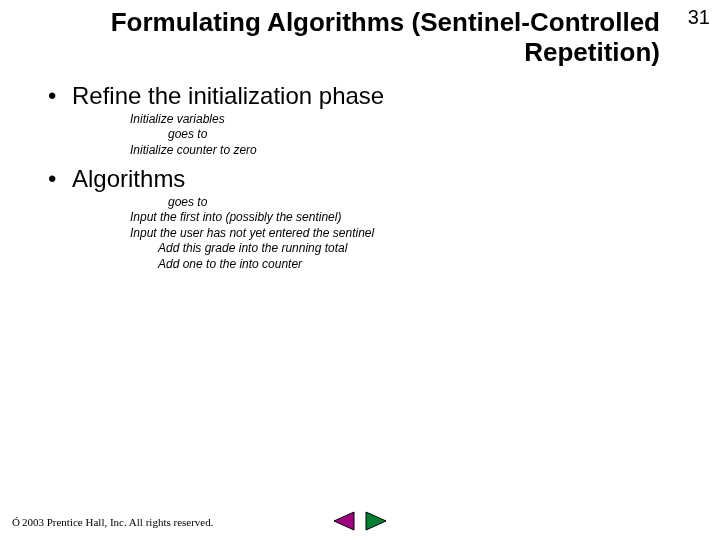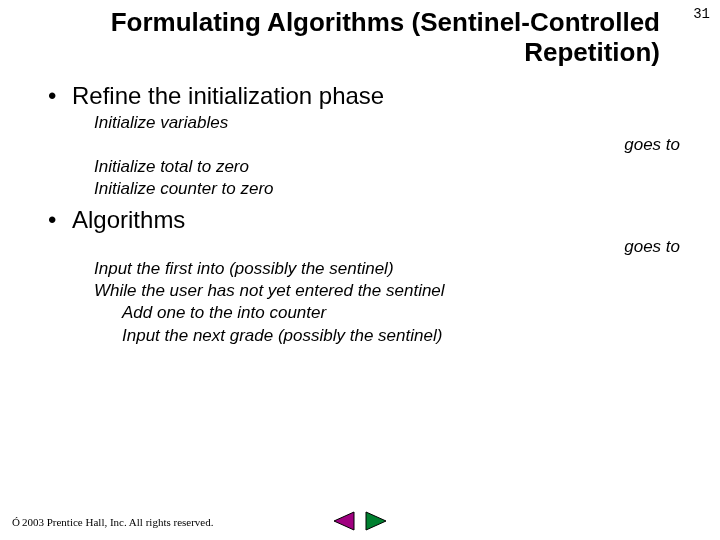--- a/index.html
+++ b/index.html
@@ -10,22 +10,22 @@
     background: #ffffff;
     font-family: "Comic Sans MS", "Comic Sans", cursive, sans-serif;
     color: #000;
     position: relative;
     overflow: hidden;
   }
   .page-number {
     position: absolute;
     top: 6px;
     right: 10px;
-    font-family: Liberation Mono, monospace;
-    font-size: 14px;
+    font-family: Liberation Sans, sans-serif;
+    font-size: 20px;
   }
   .slide {
     padding: 8px 40px 0 40px;
   }
   .title {
     text-align: right;
     font-weight: bold;
     font-size: 26px;
     line-height: 1.15;
     margin: 0 0 14px 0;
@@ -36,27 +36,27 @@
     align-items: baseline;
     font-size: 24px;
     margin: 4px 0 2px 8px;
   }
   .bullet-dot {
     width: 24px;
     flex: 0 0 24px;
   }
   .sub-block {
     font-style: italic;
-    font-size: 17px;
+    font-size: 12px;
     line-height: 1.3;
-    margin-left: 54px;
+    margin-left: 90px;
     margin-bottom: 6px;
   }
   .sub-line {}
-  .ind1 { padding-left: 38px; text-align: right; }
+  .ind1 { padding-left: 38px; }
   .ind3 { padding-left: 28px; }
   .footer {
     position: absolute;
     left: 12px;
     bottom: 12px;
     font-family: "Times New Roman", Times, serif;
     font-style: normal;
     font-size: 11px;
     display: flex;
     align-items: center;
@@ -87,34 +87,33 @@
 <div class="slide">
   <h1 class="title">Formulating Algorithms (Sentinel-Controlled Repetition)</h1>
 
   <div class="bullet-row">
     <span class="bullet-dot">•</span>
     <span>Refine the initialization phase</span>
   </div>
   <div class="sub-block">
     <div class="sub-line">Initialize variables</div>
     <div class="sub-line ind1">goes to</div>
-    <div class="sub-line">Initialize total to zero</div>
     <div class="sub-line">Initialize counter to zero</div>
   </div>
 
   <div class="bullet-row">
     <span class="bullet-dot">•</span>
     <span>Algorithms</span>
   </div>
   <div class="sub-block">
     <div class="sub-line ind1">goes to</div>
     <div class="sub-line">Input the first into (possibly the sentinel)</div>
-    <div class="sub-line">While the user has not yet entered the sentinel</div>
+    <div class="sub-line">Input the user has not yet entered the sentinel</div>
+    <div class="sub-line ind3">Add this grade into the running total</div>
     <div class="sub-line ind3">Add one to the into counter</div>
-    <div class="sub-line ind3">Input the next grade (possibly the sentinel)</div>
   </div>
 </div>
 
 <div class="footer">
   <span>Ó</span>
   <span> 2003 Prentice Hall, Inc. All rights reserved.</span>
 </div>
 
 <div class="nav-buttons">
   <div class="tri-btn">

